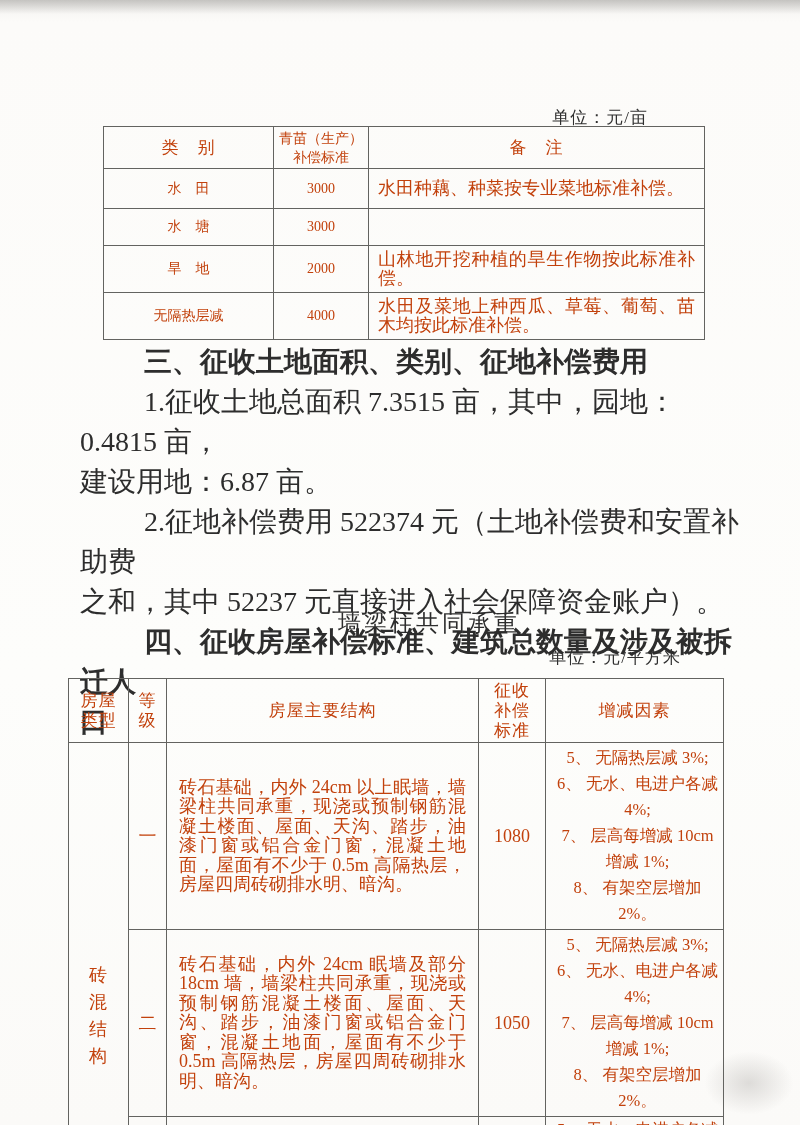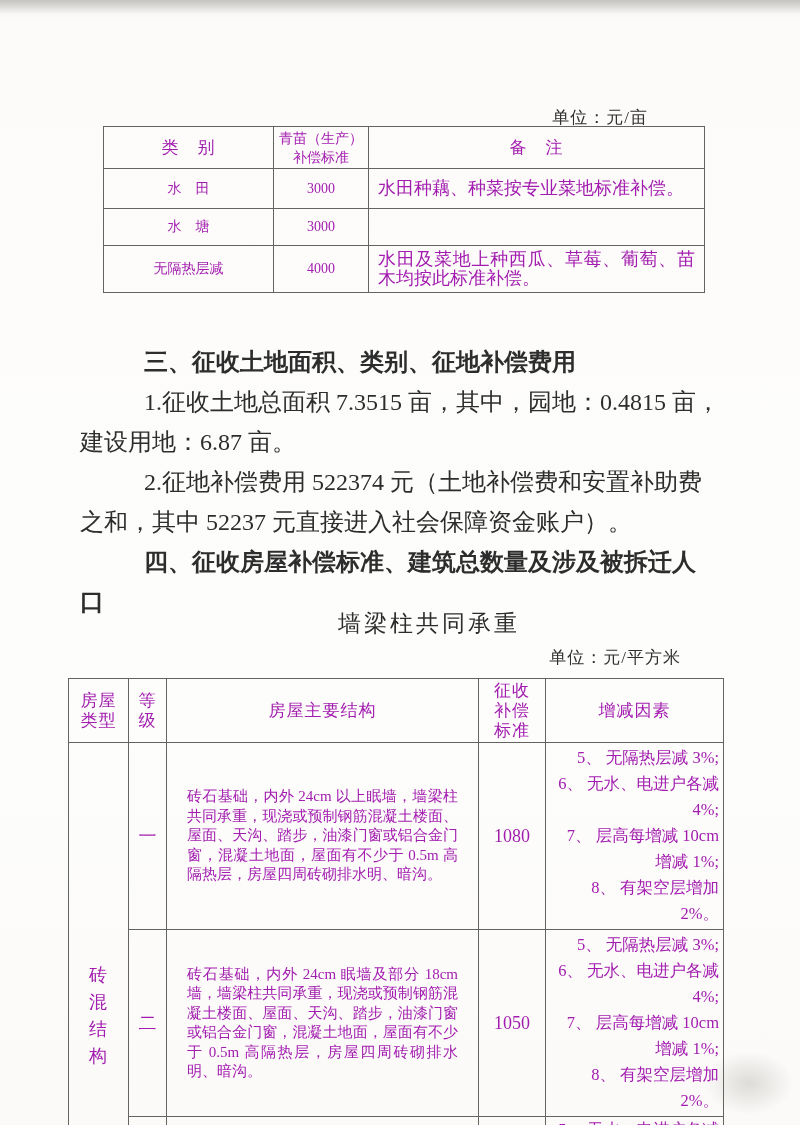--- a/index.html
+++ b/index.html
@@ -12,21 +12,21 @@
   .scan-top-shade { position:absolute; top:0; left:0; right:0; height:14px;
     background:linear-gradient(180deg, rgba(140,138,134,0.45), rgba(140,138,134,0)); }
   .scan-corner-shade { position:absolute; right:6px; bottom:10px; width:90px; height:64px;
     background:radial-gradient(ellipse at center, rgba(165,162,158,0.35), rgba(165,162,158,0) 70%); }
 
   .unit-label { position:absolute; left:0; text-align:right; font-size:17px; color:#2f2f2f; letter-spacing:1px; }
   #unit-top   { top:106px;  width:648px; }
   #unit-house { top:646px; width:681px; }
 
   table { border-collapse:collapse; table-layout:fixed; position:absolute; }
-  td { border:1px solid #636360; vertical-align:middle; color:#a21caf; overflow:hidden; }
+  td { border:1px solid #636360; vertical-align:middle; color:#c2410c; overflow:hidden; }
   .center { text-align:center; }
   .pre { white-space:pre-line; }
 
   
   #crop-table { left:103px; top:126px; width:601px; }
   #crop-table td { font-size:14px; }
   #crop-table .hdr { font-size:17px; letter-spacing:1px; }
   #crop-table .hdr2 { font-size:14px; line-height:19px; letter-spacing:0; }
   #crop-table .note { text-align:justify; padding:4px 9px; font-size:18px; line-height:19px; }
   #crop-table tr.r-head { height:42px; }
@@ -37,27 +37,27 @@
 
   
   #house-table { left:68px; top:678px; width:655px; }
   #house-table .hdr { font-size:17px; line-height:20px; letter-spacing:1px; }
   #house-table tr.r-head { height:64px; }
   #house-table tr.hr1 { height:114px; }
   #house-table tr.hr2 { height:114px; }
   #house-table tr.hr3 { height:88px; }
   .type-group { font-size:18px; line-height:27px; letter-spacing:1px; }
   .grade { font-size:18px; }
-  .structure { text-align:justify; font-size:15px; line-height:19.5px; padding:3px 20px; }
+  .structure { text-align:justify; font-size:18px; line-height:19.5px; padding:3px 12px; }
   .std-num { font-size:18px; }
-  .factors { text-align:right; font-size:16.5px; line-height:26px; padding:2px 4px 2px 10px;font-family:Liberation Serif, serif; }
+  .factors { text-align:center; font-size:16.5px; line-height:26px; padding:2px 4px 2px 10px;font-family:Liberation Serif, serif; }
   .factors.compact { line-height:21px; }
 
   
-  #body-text { position:absolute; left:80px; top:342px; width:660px; font-size:24px; line-height:40px; }
+  #body-text { position:absolute; left:80px; top:342px; width:660px; font-size:28px; line-height:40px; }
   #body-text .blk { margin:0; white-space:pre-line; text-indent:64px; }
   #body-text .heading { font-weight:bold; }
 
   #house-table-title { position:absolute; left:338px; top:608px; font-size:23px; letter-spacing:3px; }
 </style>
 </head>
 <body>
 
 <div class="scan-top-shade"></div>
 <div class="scan-corner-shade"></div>
@@ -79,20 +79,25 @@
   </tr>
   <tr class="r1">
     <td class="center">水　田</td>
     <td class="center">3000</td>
     <td class="note">水田种藕、种菜按专业菜地标准补偿。</td>
   </tr>
   <tr class="r2">
     <td class="center">水　塘</td>
     <td class="center">3000</td>
     <td class="note"></td>
+  </tr>
+  <tr class="r3">
+    <td class="center">旱　地</td>
+    <td class="center">2000</td>
+    <td class="note">山林地开挖种植的旱生作物按此标准补偿。</td>
   </tr>
   <tr class="r4">
     <td class="center">无隔热层减</td>
     <td class="center">4000</td>
     <td class="note">水田及菜地上种西瓜、草莓、葡萄、苗木均按此标准补偿。</td>
   </tr>
 </tbody>
   </table>
 
 <div id="body-text">

